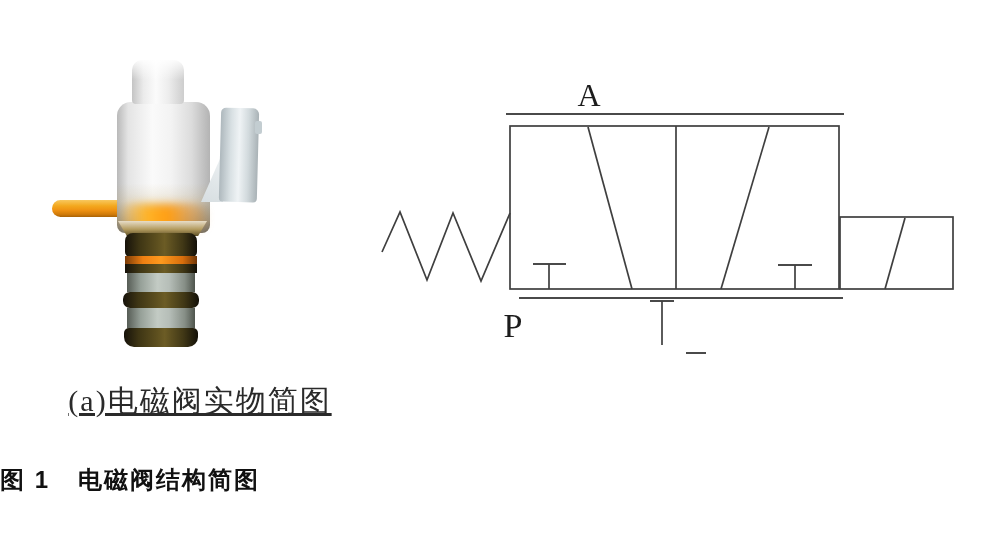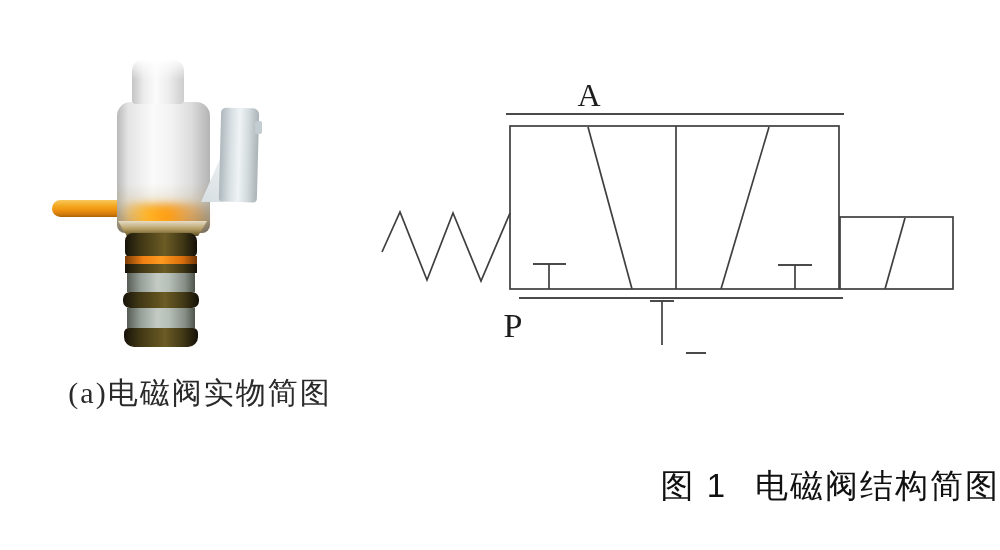--- a/index.html
+++ b/index.html
@@ -67,26 +67,26 @@
   }
   .band1{top:273px;height:19px;left:127px;width:68px;}
   .ring2{top:292px;height:16px;left:123px;width:76px;border-radius:7px;}
   .band2{top:308px;height:20px;left:127px;width:68px;}
   .ring3{top:328px;height:19px;left:124px;width:74px;border-radius:5px 5px 10px 10px;}
 
   
   .caption{
     position:absolute;color:#2a2a2a;font-size:30px;text-align:center;white-space:nowrap;
   }
-  #caption-a{left:40px;top:373px;width:320px;letter-spacing:2px;}
+  #caption-a{left:40px;top:381px;width:320px;letter-spacing:2px;text-decoration:underline;}
   #caption-b{left:560px;top:381px;width:290px;letter-spacing:3px;}
   #figure-caption{
-    position:absolute;left:0;top:464px;width:1000px;text-align:right;
-    font-family:"Liberation Sans","DejaVu Sans",sans-serif;font-weight:400;
-    font-size:33px;color:#111;letter-spacing:2px;white-space:nowrap;
+    position:absolute;left:0;top:464px;width:1000px;text-align:left;
+    font-family:"Liberation Sans","DejaVu Sans",sans-serif;font-weight:700;
+    font-size:24px;color:#111;letter-spacing:2px;white-space:nowrap;
   }
   #figure-caption .fig-label{margin-right:28px;}
 
   
   #schematic{position:absolute;left:0;top:0;}
   .ln{stroke:#3f3f3f;stroke-width:1.7;fill:none;}
   .ln2{stroke:#4a4a4a;stroke-width:2;fill:none;}
   .svg-label{fill:#1c1c1c;font-family:"Liberation Serif","DejaVu Serif",serif;}
 </style>
 </head>

